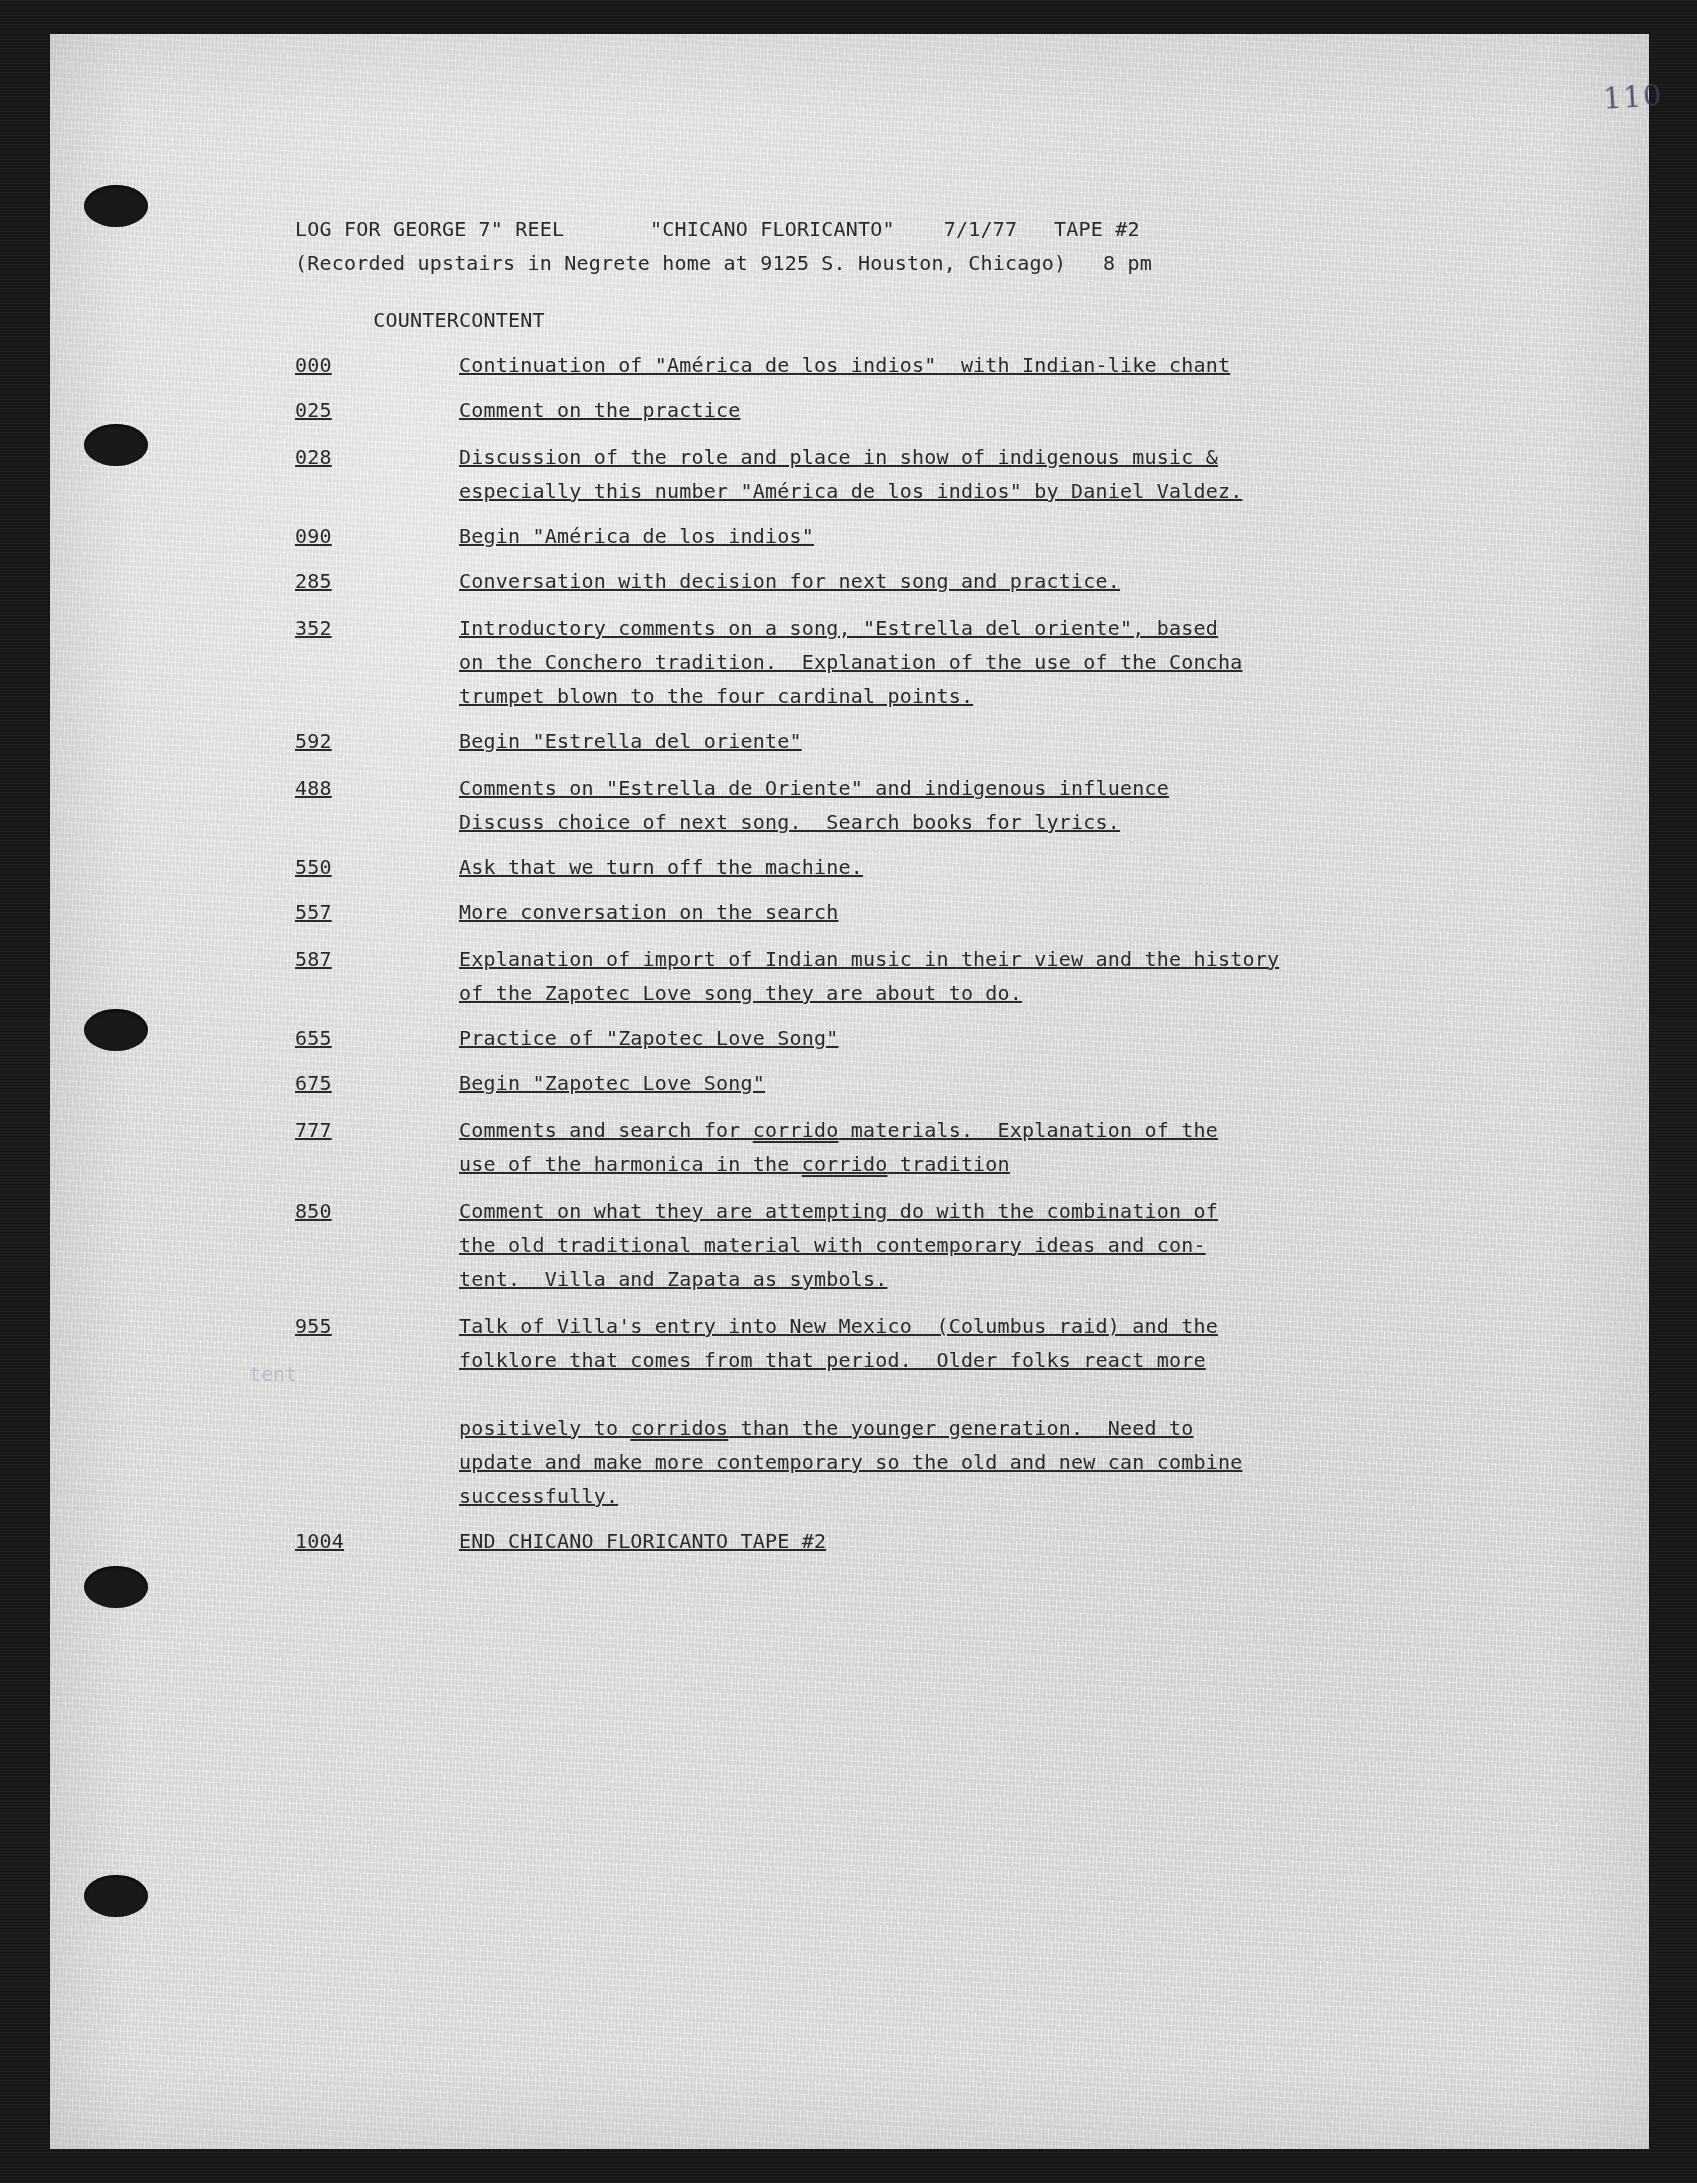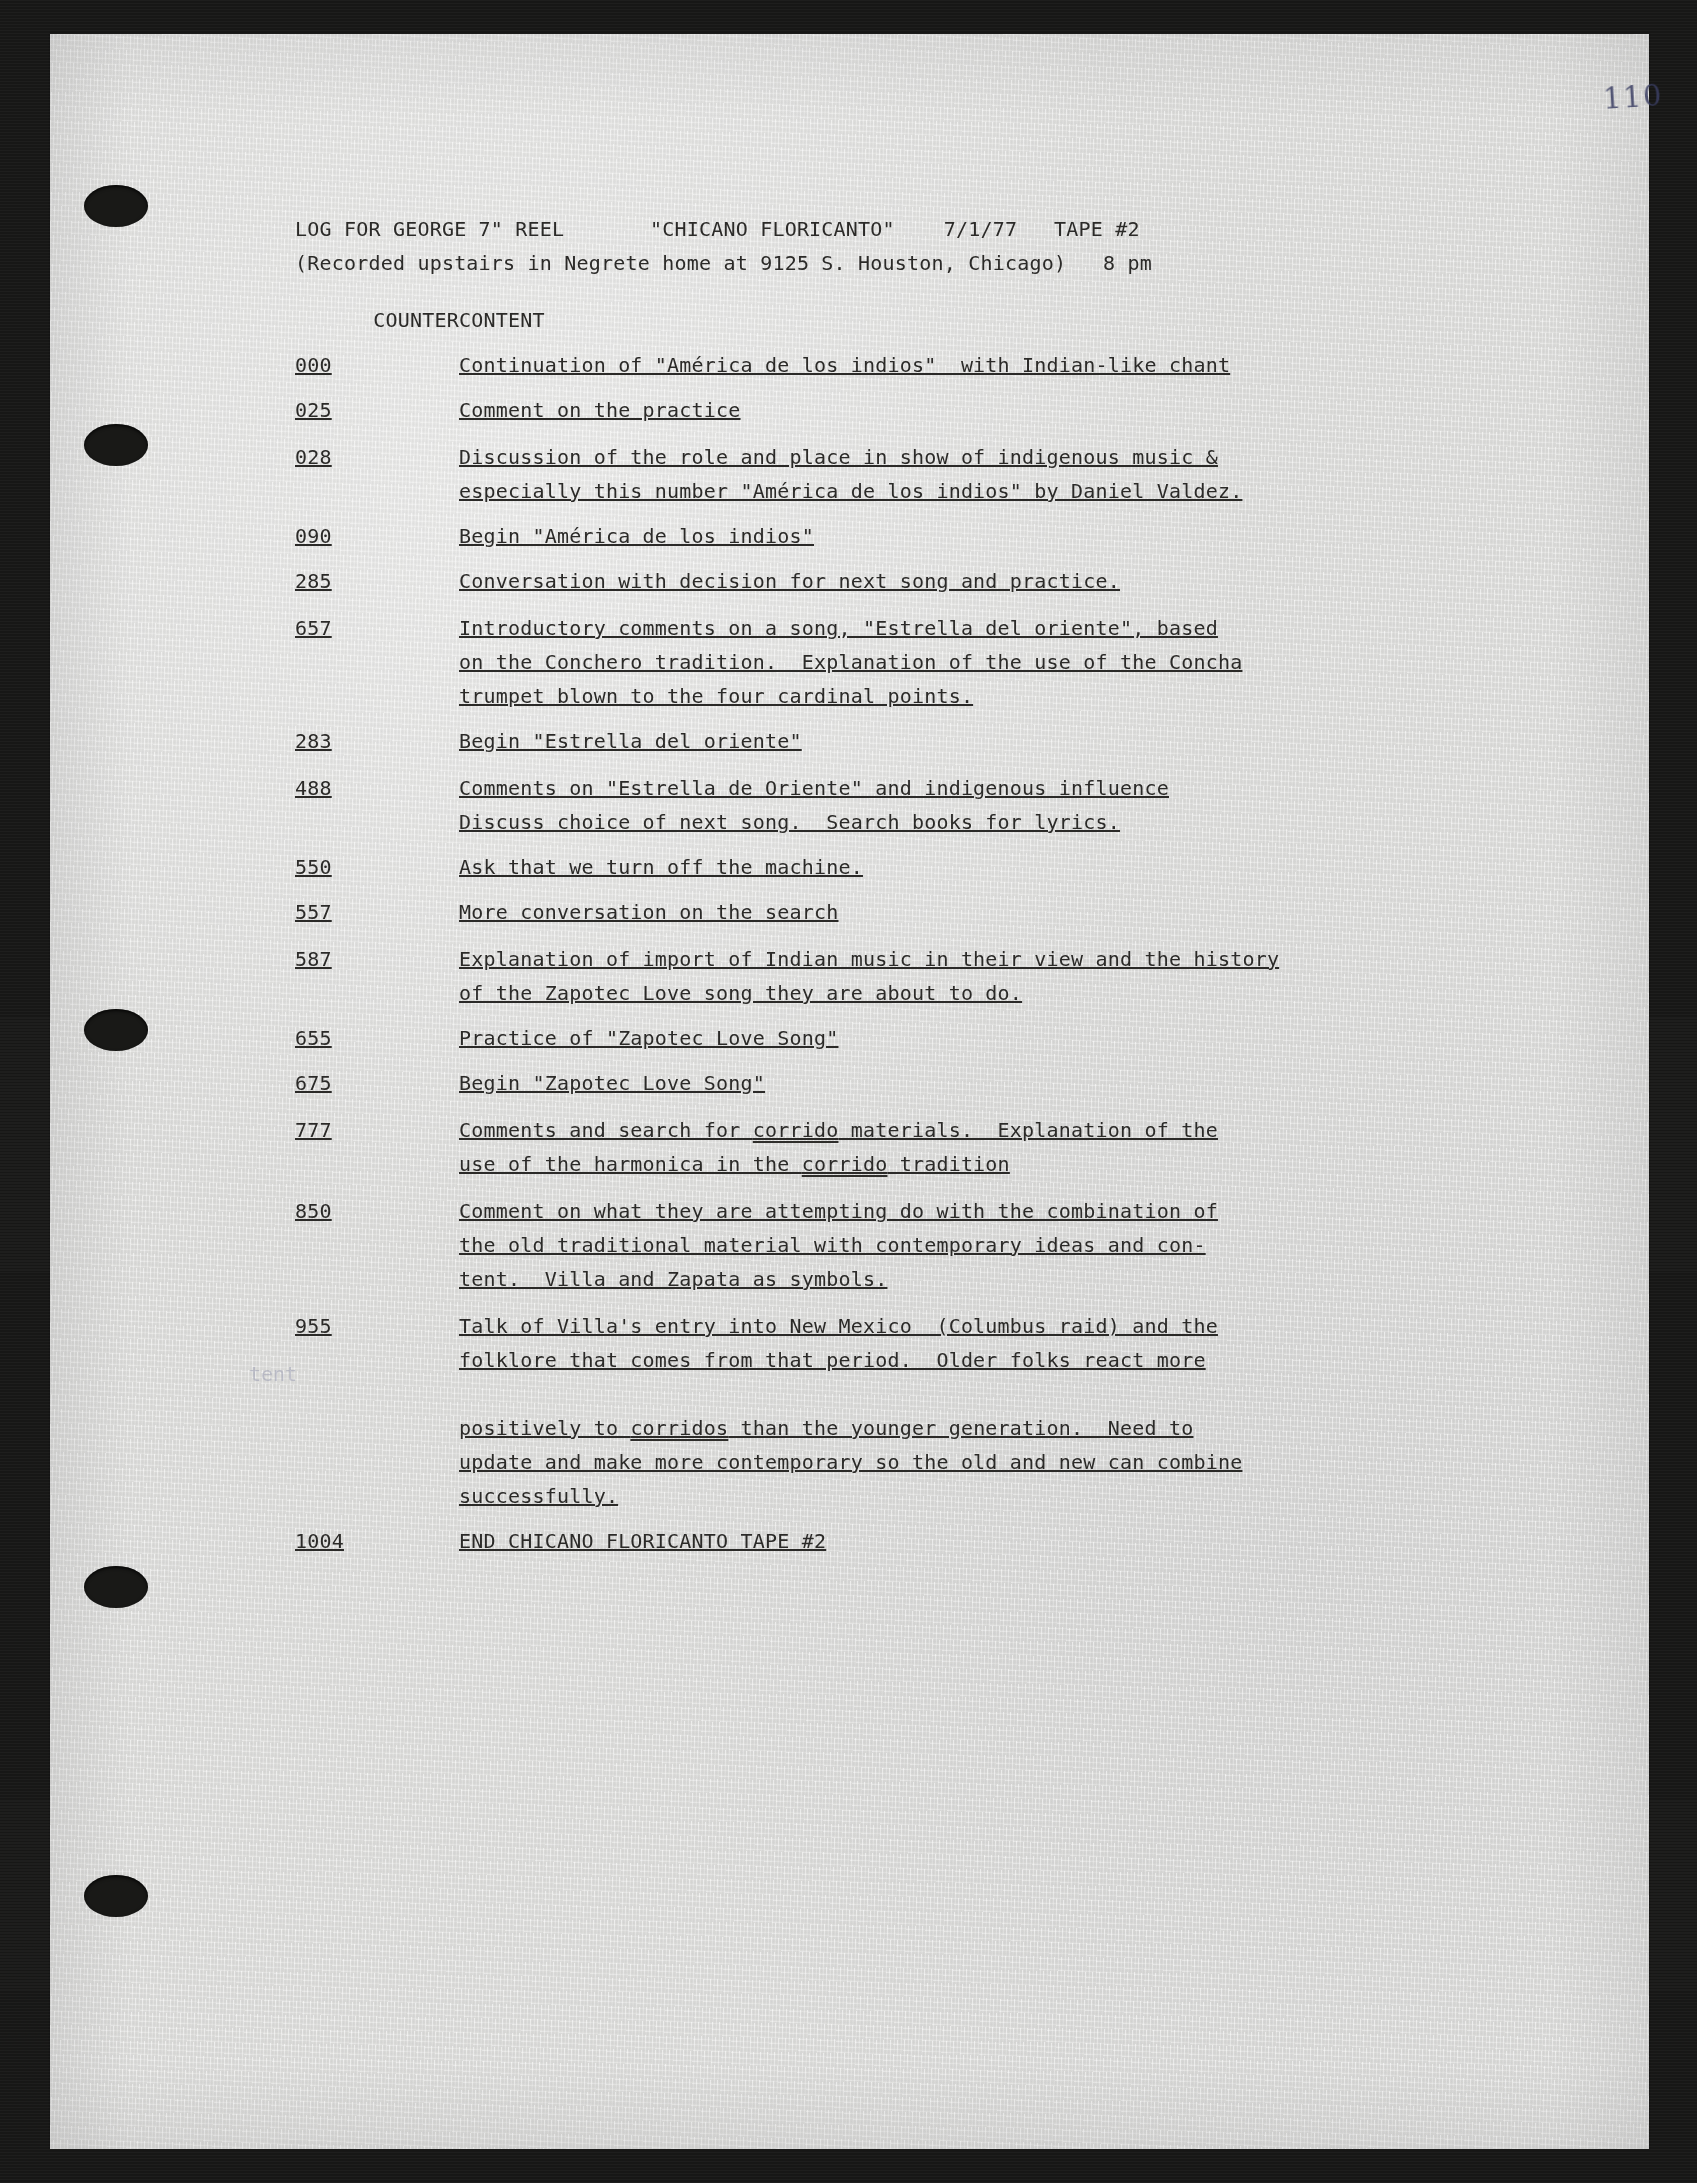--- a/index.html
+++ b/index.html
@@ -218,29 +218,29 @@
               <div class="ln">Begin "América de los indios"</div>
             </span>
           </div>
           <div class="entry tight">
             <span class="counter">285</span>
             <span class="content">
               <div class="ln">Conversation with decision for next song and practice.</div>
             </span>
           </div>
           <div class="entry">
-            <span class="counter">657</span>
+            <span class="counter">352</span>
             <span class="content">
               <div class="ln">Introductory comments on a song, "Estrella del oriente", based</div>
               <div class="ln">on the Conchero tradition.  Explanation of the use of the Concha</div>
               <div class="ln">trumpet blown to the four cardinal points.</div>
             </span>
           </div>
           <div class="entry tight">
-            <span class="counter">283</span>
+            <span class="counter">592</span>
             <span class="content">
               <div class="ln">Begin "Estrella del oriente"</div>
             </span>
           </div>
           <div class="entry">
             <span class="counter">488</span>
             <span class="content">
               <div class="ln">Comments on "Estrella de Oriente" and indigenous influence</div>
               <div class="ln">Discuss choice of next song.  Search books for lyrics.</div>
             </span>

